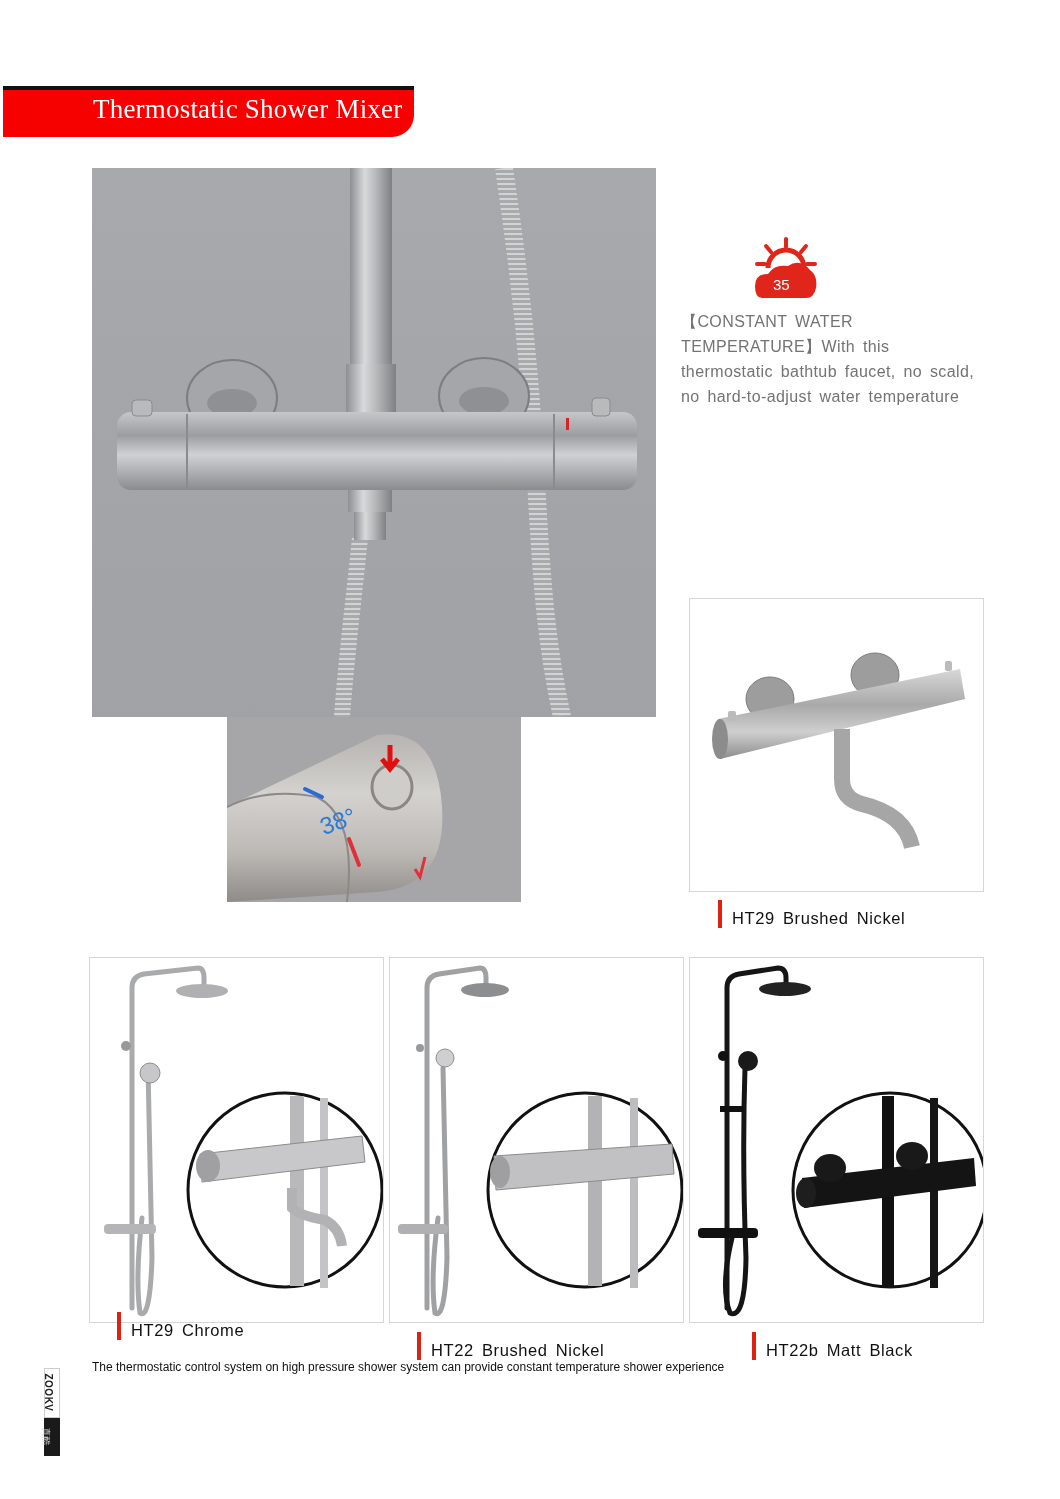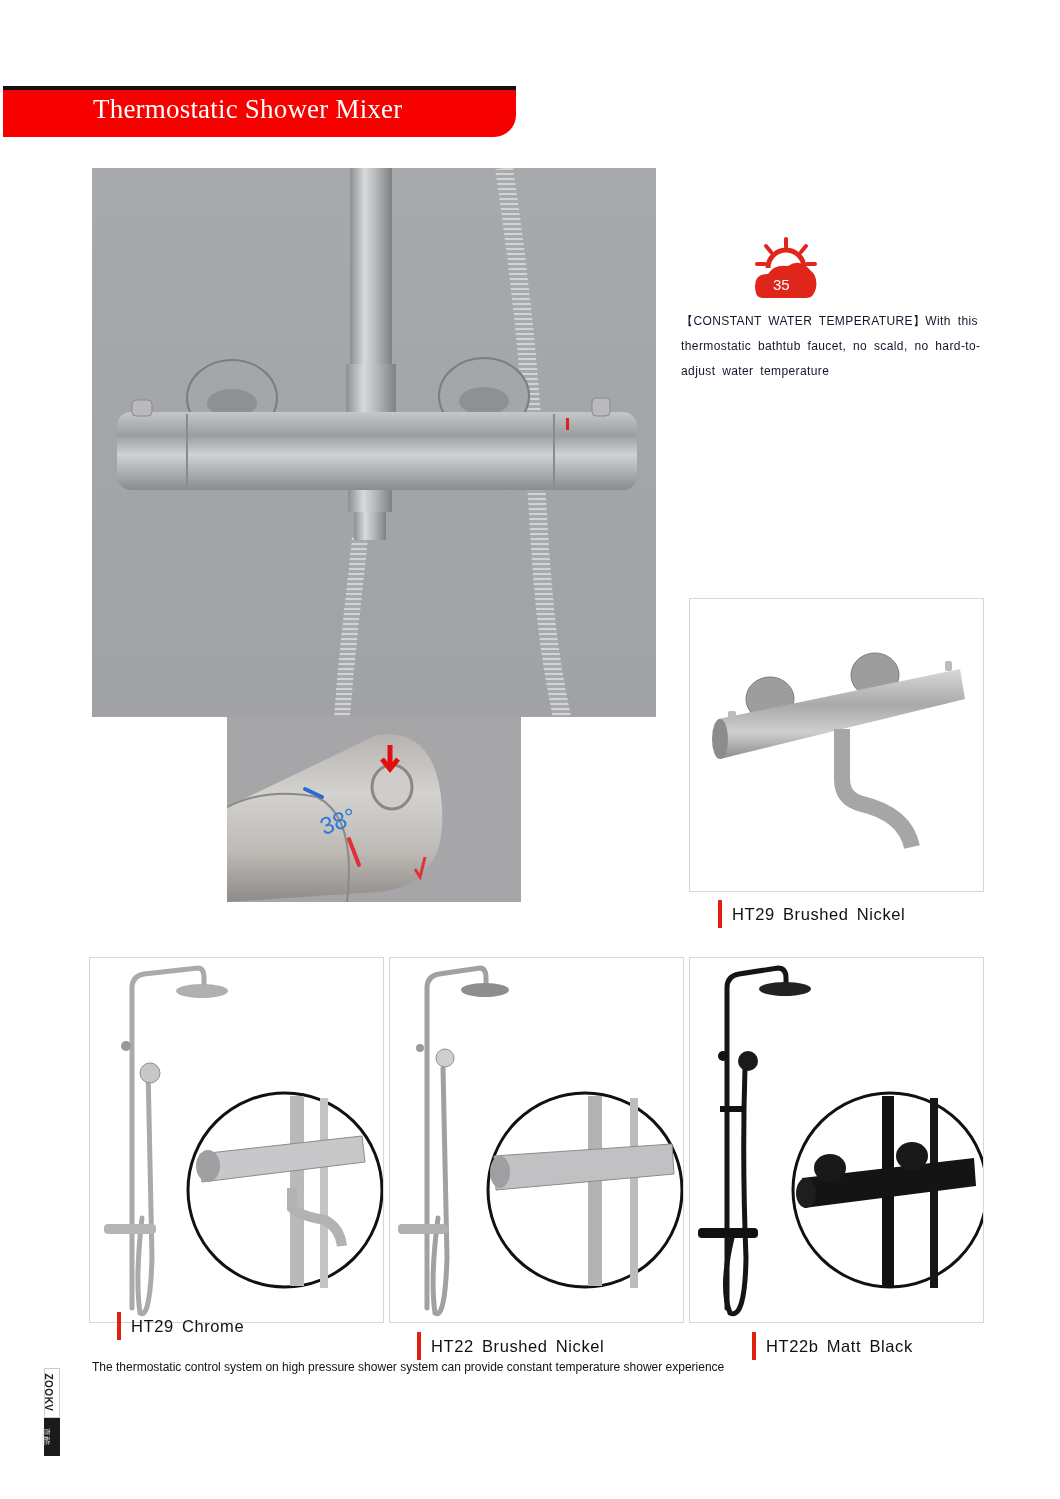--- a/index.html
+++ b/index.html
@@ -1,34 +1,34 @@
 <!DOCTYPE html>
 <html><head>
 <meta charset="utf-8">
 <style>
   html, body { margin:0; padding:0; background:#ffffff; }
   body { width:1060px; height:1499px; position:relative; overflow:hidden; font-family:"Liberation Sans", "DejaVu Sans", sans-serif; color:#1a1a1a; }
 
-  .header-bar { position:absolute; left:3px; top:86px; width:513px; height:51px; background:#f70000; border-top:4px solid #111; border-bottom-right-radius:22px; box-sizing:border-box; }
+  .header-bar { position:absolute; left:3px; top:86px; width:411px; height:51px; background:#f70000; border-top:4px solid #111; border-bottom-right-radius:22px; box-sizing:border-box; }
   .header-title { position:absolute; left:90px; top:4px; font-family:"Liberation Serif", "DejaVu Serif", serif; font-size:27px; color:#fff; letter-spacing:0.2px; }
 
   .photo { position:absolute; overflow:hidden; }
   .main-photo { left:92px; top:168px; width:564px; height:549px; background:linear-gradient(180deg,#a7a9ac 0%,#a3a5a8 50%,#a0a2a5 100%); }
   .closeup-photo { left:227px; top:717px; width:294px; height:185px; background:#a6a6a8; }
 
   .feature-icon { position:absolute; left:752px; top:236px; width:68px; height:64px; }
-  .feature-text { position:absolute; left:681px; top:309px; width:300px; font-size:12px; line-height:25px; letter-spacing:0.4px; word-spacing:3px; color:#0f172a; }
+  .feature-text { position:absolute; left:681px; top:309px; width:300px; font-size:16px; line-height:25px; letter-spacing:0.4px; word-spacing:3px; color:#737373; }
 
   .product-card { position:absolute; border:1px solid #d6d6d6; background:#fff; box-sizing:border-box; overflow:hidden; }
   .card-bathtub { left:689px; top:598px; width:295px; height:294px; }
   .card-1 { left:89px; top:957px; width:295px; height:366px; }
   .card-2 { left:389px; top:957px; width:295px; height:366px; }
   .card-3 { left:689px; top:957px; width:295px; height:366px; }
 
-  .caption { position:absolute; height:28px; display:flex; align-items:center; font-size:16.5px; letter-spacing:0.6px; word-spacing:3px; color:#111;padding-left:28px; }
+  .caption { position:absolute; height:28px; display:flex; align-items:flex-end; font-size:16.5px; letter-spacing:0.6px; word-spacing:3px; color:#111;padding-left:28px; }
   .caption .bar { width:4px; height:28px; background:#e02010; margin-right:10px; }
   .cap-bathtub { left:690px; top:900px; }
   .cap-1 { left:89px; top:1312px; }
   .cap-2 { left:389px; top:1332px; }
   .cap-3 { left:690px; top:1332px;margin-left:34px; }
 
   .footnote { position:absolute; left:92px; top:1360px; font-size:12px; color:#111; letter-spacing:0px; }
 
   .logo-vertical { position:absolute; left:44px; top:1368px; width:16px; height:88px; }
   .logo-vertical .top { position:absolute; left:0; top:0; width:16px; height:50px; background:#fff; border:1px solid #ccc; box-sizing:border-box; }

